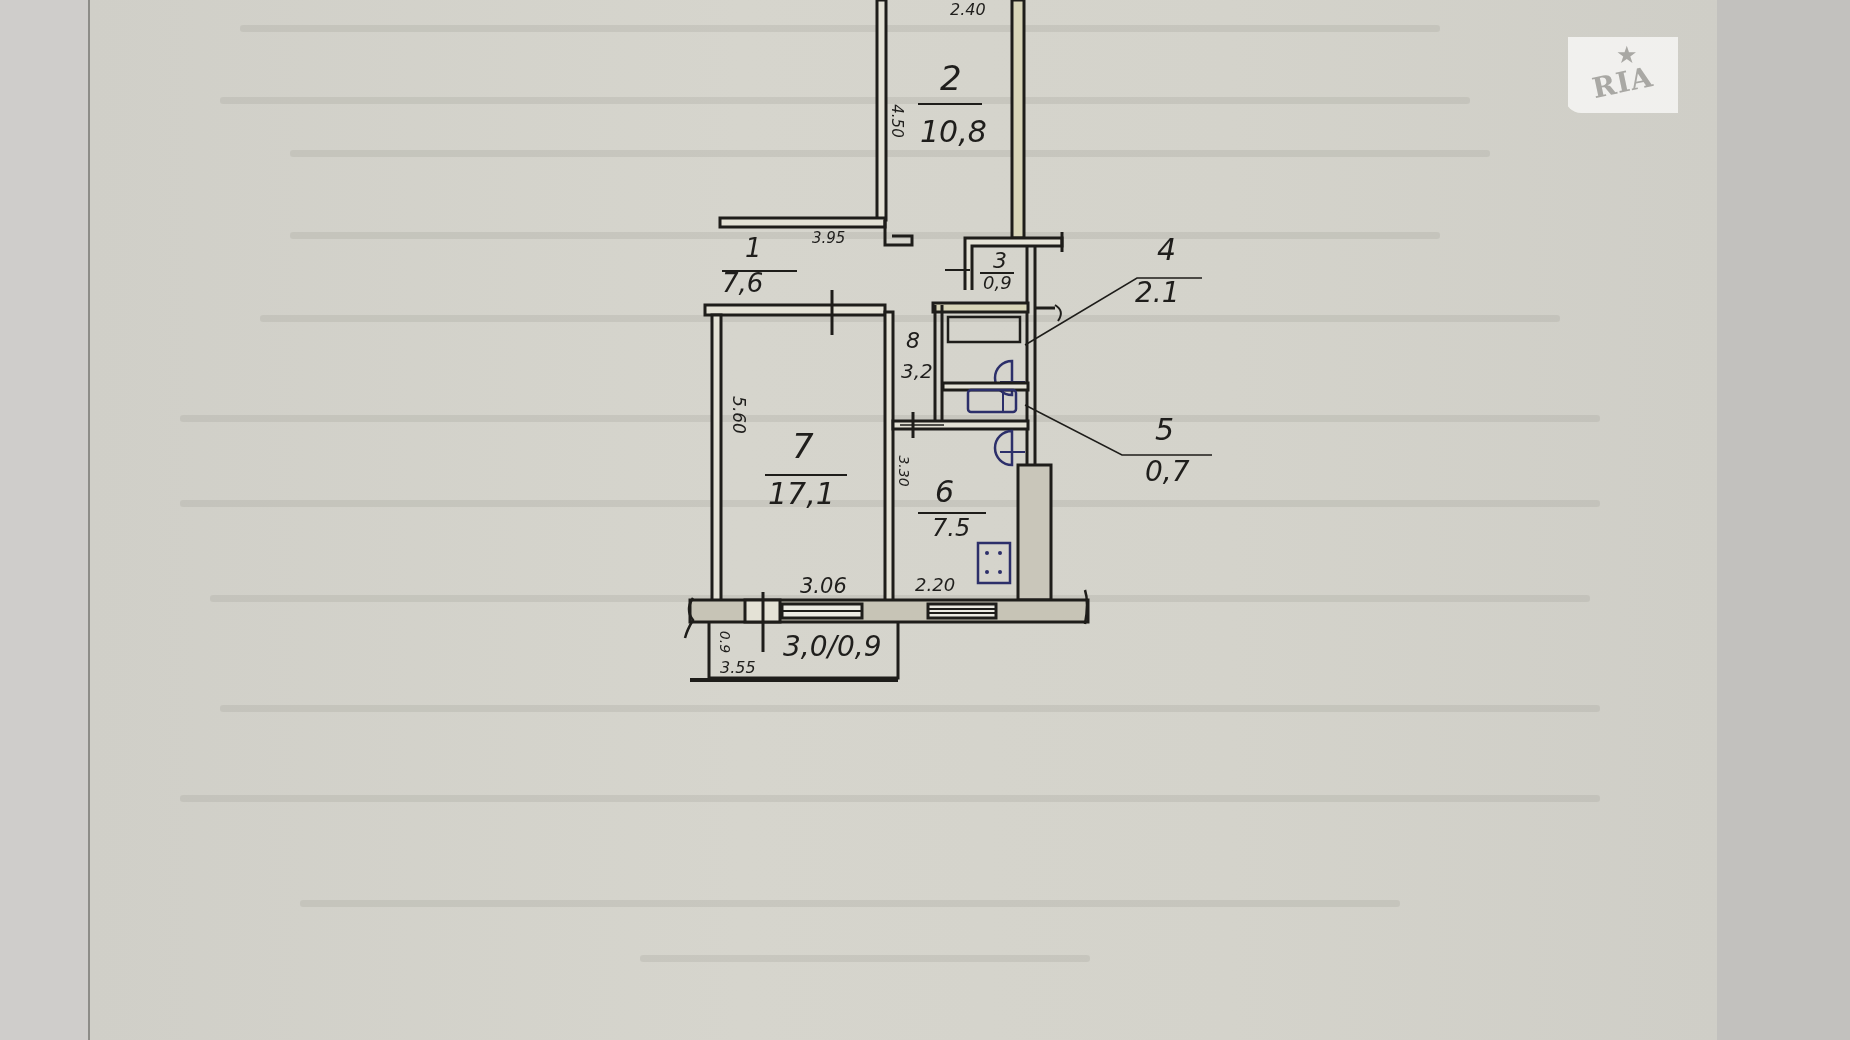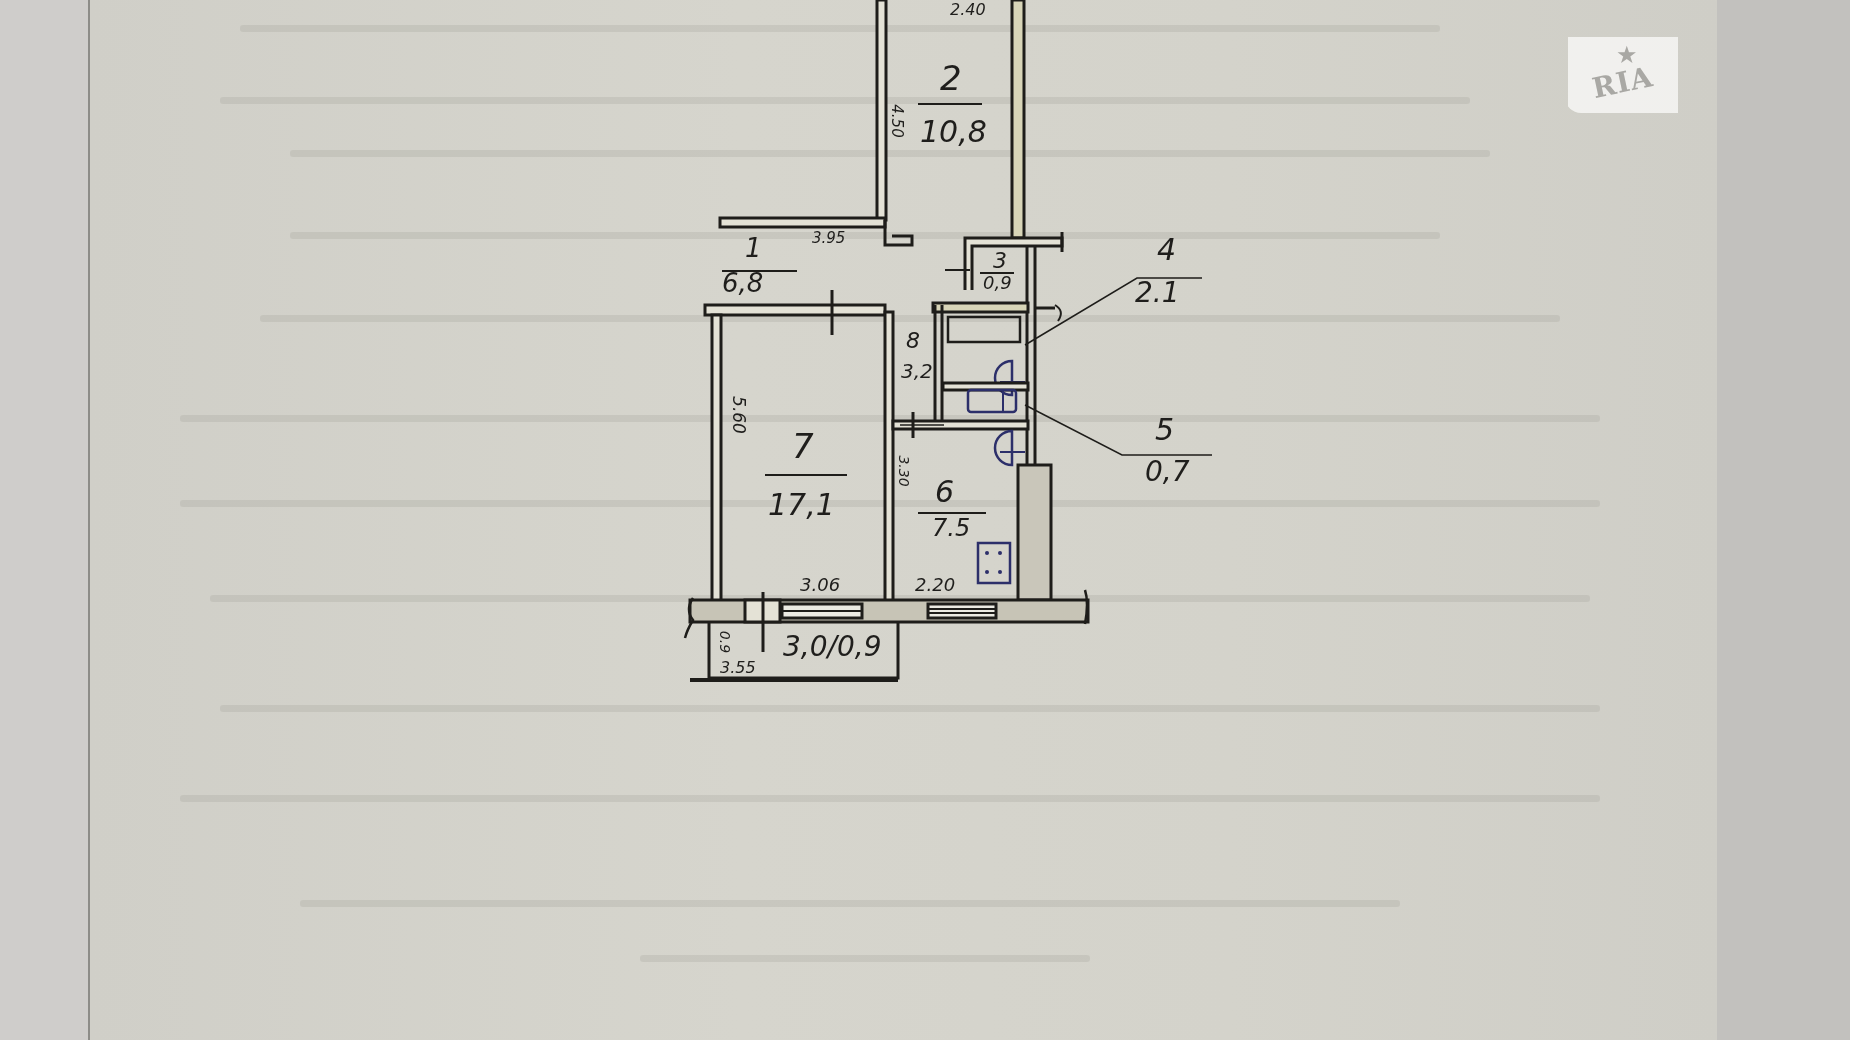--- a/index.html
+++ b/index.html
@@ -128,21 +128,21 @@
     <line x1="690" y1="680" x2="898" y2="680" stroke-width="4"></line>
   </g>
 </svg>
 
 <div class="label" style="left:940px;top:58px;font-size:34px;">2</div>
 <div style="position:absolute;left:918px;top:103px;width:64px;height:2px;background:#1e1d1a;"></div>
 <div class="label" style="left:920px;top:102px;font-size:30px;margin-top:12px;">10,8</div>
 
 <div class="label" style="left:745px;top:233px;font-size:26px;">1</div>
 <div style="position:absolute;left:722px;top:270px;width:75px;height:2px;background:#1e1d1a;"></div>
-<div class="label" style="left:722px;top:268px;font-size:26px;">6,8</div>
+<div class="label" style="left:722px;top:268px;font-size:26px;">7,6</div>
 
 <div class="label" style="left:993px;top:248px;font-size:22px;">3</div>
 <div style="position:absolute;left:980px;top:272px;width:34px;height:2px;background:#1e1d1a;"></div>
 <div class="label" style="left:983px;top:272px;font-size:18px;">0,9</div>
 
 <div class="label" style="left:1157px;top:232px;font-size:30px;">4</div>
 <svg style="position:absolute;left:0;top:0;" width="1850" height="1040">
   <polyline points="1025,345 1137,278 1202,278" stroke="#1e1d1a" stroke-width="1.5" fill="none"></polyline>
   <polyline points="1025,405 1122,455 1212,455" stroke="#1e1d1a" stroke-width="1.5" fill="none"></polyline>
   <line x1="900" y1="425" x2="944" y2="425" stroke="#1e1d1a" stroke-width="1.5"></line>
@@ -151,32 +151,32 @@
 <div class="label" style="left:1135px;top:276px;font-size:28px;">2.1</div>
 
 <div class="label" style="left:1155px;top:412px;font-size:30px;">5</div>
 <div class="label" style="left:1145px;top:455px;font-size:28px;">0,7</div>
 
 <div class="label" style="left:906px;top:328px;font-size:22px;">8</div>
 <div class="label" style="left:901px;top:359px;font-size:20px;">3,2</div>
 
 <div class="label" style="left:792px;top:426px;font-size:34px;">7</div>
 <div style="position:absolute;left:765px;top:474px;width:82px;height:2px;background:#1e1d1a;"></div>
-<div class="label" style="left:768px;top:476px;font-size:30px;margin-top:11px;">17,1</div>
+<div class="label" style="left:768px;top:476px;font-size:30px;">17,1</div>
 
 <div class="label" style="left:935px;top:474px;font-size:30px;">6</div>
 <div style="position:absolute;left:918px;top:512px;width:68px;height:2px;background:#1e1d1a;"></div>
 <div class="label" style="left:932px;top:514px;font-size:24px;">7.5</div>
 
 <div class="label" style="left:950px;top:0px;font-size:16px;">2.40</div>
 <div class="label" style="left:880px;top:112px;font-size:15px;transform:rotate(90deg);">4.50</div>
 <div class="label" style="left:812px;top:229px;font-size:15px;">3.95</div>
 <div class="label" style="left:720px;top:405px;font-size:17px;transform:rotate(90deg);">5.60</div>
 <div class="label" style="left:888px;top:463px;font-size:14px;transform:rotate(90deg);">3.30</div>
-<div class="label" style="left:800px;top:574px;font-size:18px;">3.06</div>
+<div class="label" style="left:800px;top:574px;font-size:21px;">3.06</div>
 <div class="label" style="left:915px;top:574px;font-size:18px;">2.20</div>
 <div class="label" style="left:714px;top:634px;font-size:14px;transform:rotate(90deg);">0.9</div>
 <div class="label" style="left:720px;top:658px;font-size:16px;">3.55</div>
 <div class="label" style="left:783px;top:630px;font-size:28px;">3,0/0,9</div>
 
 <div class="watermark">
   <div class="wm-ria">
     <span class="star">★</span>
     <span class="txt">RIA</span>
   </div>

